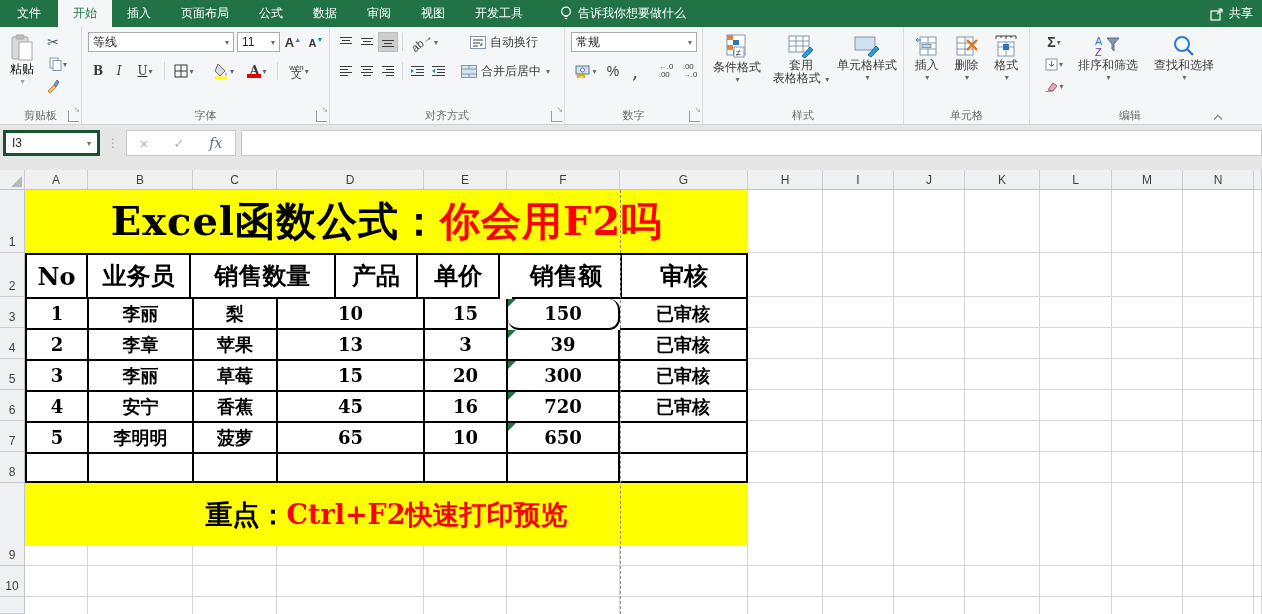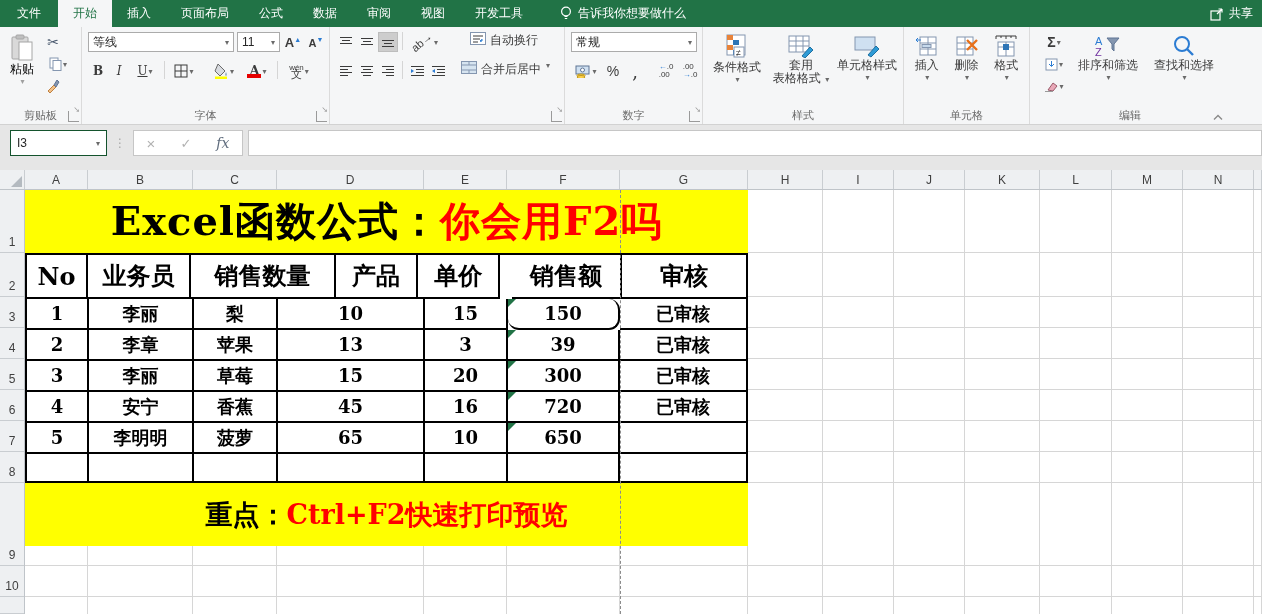--- a/index.html
+++ b/index.html
@@ -23,35 +23,35 @@
   .rgroup { position:relative; border-right:1px solid #dbdbdb; height:100%; flex:none; padding:5px 3px 16px 3px; }
   .rgroup-label { position:absolute; bottom:1px; left:0; width:100%; text-align:center;
     font-size:11px; color:#696969; }
   .launcher { position:absolute; right:2px; bottom:2px; width:11px; height:11px;
     border-left:1px solid #9a9a9a; border-bottom:1px solid #9a9a9a; }
   .launcher:after { content:"↘"; position:absolute; right:-1px; top:-6px; font-size:8px; color:#9a9a9a; }
   .mini { width:20px; height:20px; display:flex; align-items:center; justify-content:center;
     border:1px solid transparent; flex:none; }
   .mini.active { background:#cdcdcd; border-color:#bdbdbd; }
   .dd { font-size:8px; color:#6a6a6a; margin-left:1px; }
-  .row { display:flex; align-items:flex-start; }
+  .row { display:flex; align-items:center; }
   .selbox { background:#fff; border:1px solid #ababab; height:20px; display:flex;
     align-items:center; padding:0 4px; font-size:12px; color:#262626; }
   .selbox .dd { margin-left:auto; }
   .vsep { width:1px; height:18px; background:#d5d5d5; margin:0 3px; }
   .bigbtn { display:flex; flex-direction:column; align-items:center; justify-content:flex-start;
     padding-top:2px; gap:1px; height:74px; }
   .bigbtn .lbl { font-size:12px; color:#3b3b3b; line-height:13px; text-align:center; }
   .underbar { display:block; height:4px; margin-top:-2px; }
   .collapse-chev { position:absolute; right:6px; bottom:3px; }
 
   
   .fbar { position:absolute; left:0; top:125px; width:100%; height:45px; background:#e6e6e6;
     display:flex; align-items:flex-start; padding-top:5px; }
-  .namebox { margin-left:10px; width:97px; height:26px; background:#fff; border:1px solid #14532d;
+  .namebox { margin-left:3px; width:97px; height:26px; background:#fff; border:3px solid #14532d;
     display:flex; align-items:center; font-size:12px; color:#262626; padding:0 6px; }
   .namebox .dd { margin-left:auto; }
   .fdots { width:26px; text-align:center; color:#a8a8a8; font-size:12px; line-height:26px; }
   .fbtns { width:110px; height:26px; background:#fff; border:1px solid #c6c6c6;
     display:flex; align-items:center; justify-content:space-around; color:#b1b1b1; }
   .fbtns .fx { font-family:"DejaVu Serif","Liberation Serif",serif; font-style:italic;
     color:#5f6c7d; font-size:14px; }
   .finput { flex:1; height:26px; background:#fff; border:1px solid #c6c6c6; margin-left:5px; margin-right:0; }
 
   
@@ -309,20 +309,21 @@
         </div>
         <div class="row" style="gap:4px; margin-left:12px;">
           <svg width="16" height="13" viewBox="0 0 16 13">
               <rect x="0.5" y="0.5" width="15" height="12" fill="#d6e4f0" stroke="#8496b0"></rect>
               <path d="M0.5 4h15 M0.5 9h15 M8 0.5v3.5 M8 9v3.5" stroke="#8496b0"></path>
             </svg>
           <span>合并后居中</span>
             <span class="dd">▾</span>
         </div>
       </div>
+      <div class="rgroup-label">对齐方式</div>
       <div class="launcher"></div>
     </div>
 
     <div class="rgroup" style="width:138px; padding-left:6px;">
       <div class="selbox" style="width:126px;">
         <span>常规</span>
           <span class="dd">▾</span>
       </div>
       <div class="row" style="margin-top:9px; gap:2px;">
         <div class="mini" style="width:30px;">

